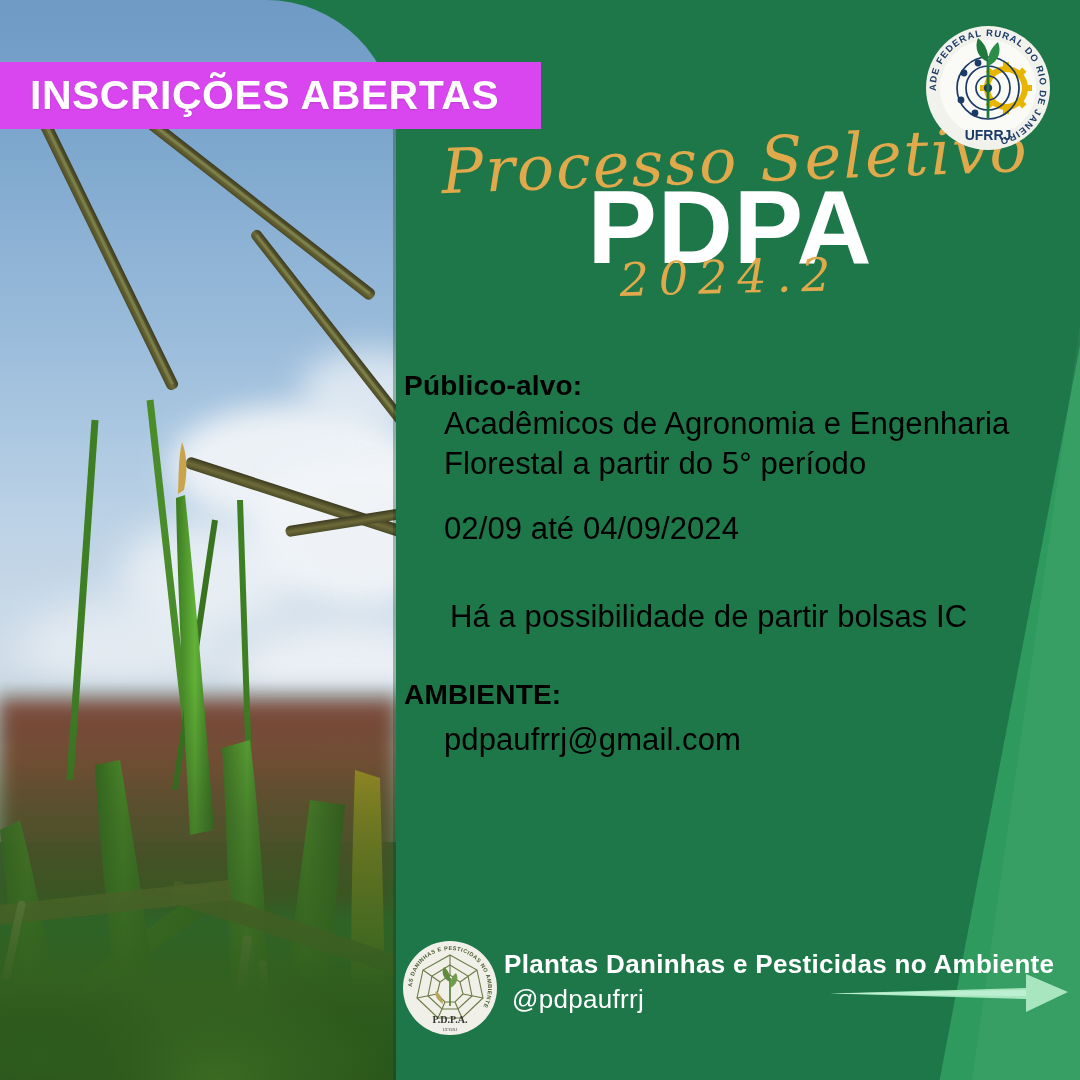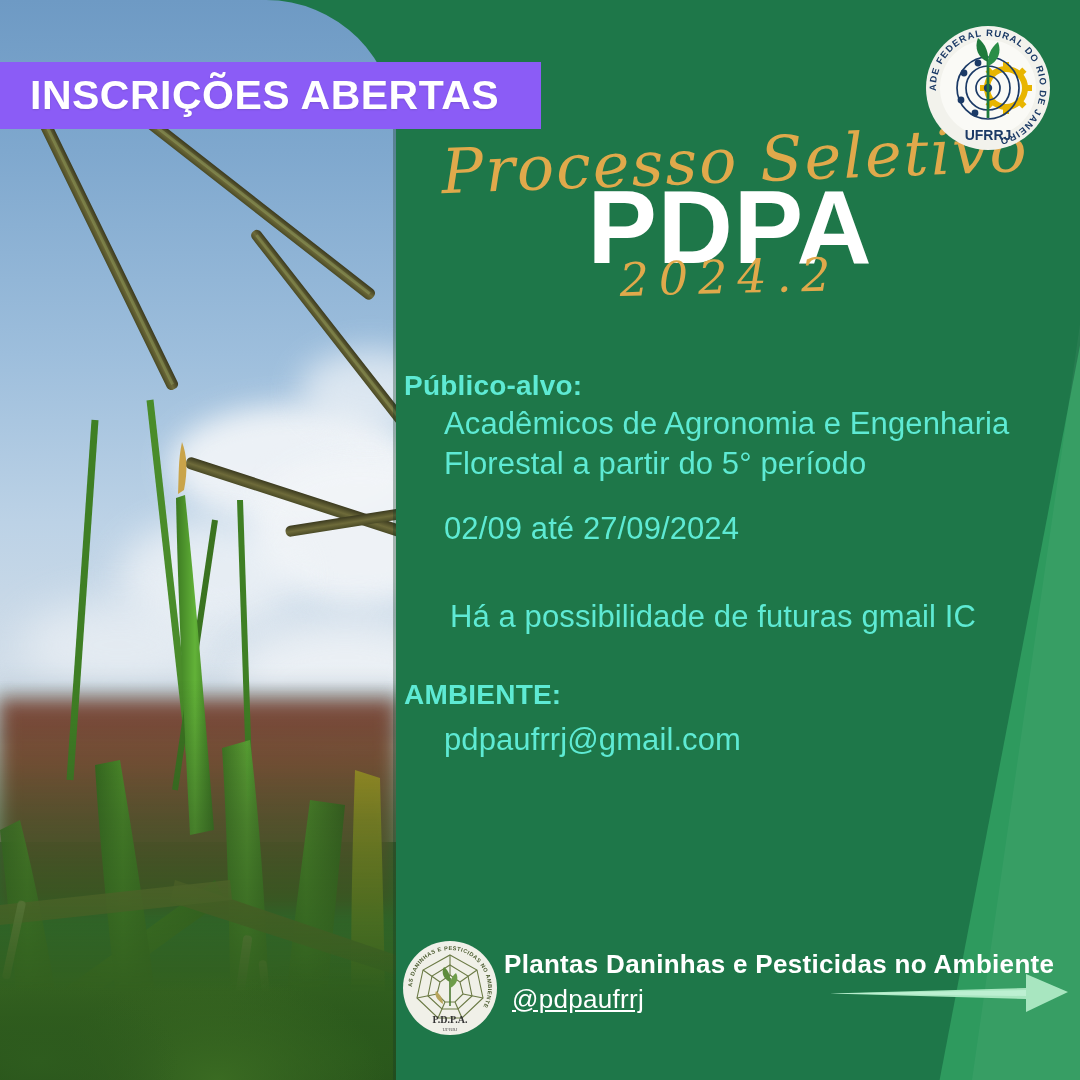--- a/index.html
+++ b/index.html
@@ -71,21 +71,21 @@
       linear-gradient(to bottom, rgba(60,100,40,0) 0%, rgba(52,92,34,.55) 35%, #33601F 78%, #27501A 100%);
   }
   .photo-edge {
     position:absolute; right:0; top:0; width:3px; height:100%;
     background:rgba(20,60,38,.35);
   }
 
   
   .banner {
     position:absolute; left:0; top:62px; width:541px; height:67px;
-    background:#8b5cf6; z-index:6;
+    background:#d946ef; z-index:6;
     display:flex; align-items:center;
   }
   .banner-text {
     color:#FFFFFF; font-size:41px; font-weight:bold; letter-spacing:.5px;
     padding-left:30px; white-space:nowrap;
     text-shadow:0 1px 2px rgba(0,0,0,.12);
   }
 
   
   .seal { position:absolute; right:22px; top:18px; width:140px; height:140px; z-index:6; }
@@ -103,39 +103,39 @@
     letter-spacing:1px; text-align:center; margin-top:-12px;
   }
   .script-year {
     color:#E0A94B; font-size:46px; line-height:1;
     font-family:"DejaVu Serif", serif; font-style:italic;
     letter-spacing:10px; text-align:center; margin-top:-22px;
     transform:rotate(-1.5deg);
   }
 
   
-  .info { position:absolute; left:404px; top:368px; width:660px; z-index:5; color:#5eead4; }
+  .info { position:absolute; left:404px; top:368px; width:660px; z-index:5; color:#000000; }
   .info .lbl {
     font-size:28px; font-weight:bold; line-height:1.28; letter-spacing:.2px;
   }
   .info .val {
     font-size:31px; font-weight:400; line-height:1.28; letter-spacing:.1px;margin-left:40px;
   }
   .blk { margin-bottom:0; }
   .gap-a { height:26px; }
   .gap-b { height:34px; }
   .gap-c { height:40px; }
   .indent { padding-left:6px; }
 
   
   .footer { position:absolute; left:400px; bottom:34px; width:660px; height:112px; z-index:6; }
   .pdpa-logo { position:absolute; left:0; top:4px; width:100px; height:100px; }
   .foot-text { position:absolute; left:104px; top:14px; color:#FFFFFF; }
   .foot-line1 { font-size:26px; font-weight:bold; letter-spacing:.3px; line-height:1.3; }
-  .foot-line2 { font-size:26px; font-weight:400; letter-spacing:.3px; line-height:1.35; padding-left:8px;text-decoration:underline; }
+  .foot-line2 { font-size:26px; font-weight:400; letter-spacing:.3px; line-height:1.35; padding-left:8px; }
   .arrow { position:absolute; right:-10px; bottom:28px; width:240px; height:52px; }
 </style>
 </head>
 <body>
 
 <div class="poster">
 
   <div class="diag-band"></div>
   <div class="diag-band2"></div>
 
@@ -280,27 +280,27 @@
 
     <div class="blk">
       <div class="lbl">Público-alvo:</div>
       <div class="val">Acadêmicos de Agronomia e Engenharia</div>
       <div class="val">Florestal a partir do 5° período</div>
     </div>
 
     <div class="gap-a"></div>
 
     <div class="blk">
-      <div class="val">02/09 até 27/09/2024</div>
+      <div class="val">02/09 até 04/09/2024</div>
     </div>
 
     <div class="gap-b"></div>
 
     <div class="blk">
-      <div class="val indent" style="margin-top:14px">Há a possibilidade de futuras gmail IC</div>
+      <div class="val indent" style="margin-top:14px">Há a possibilidade de partir bolsas IC</div>
     </div>
 
     <div class="gap-c"></div>
 
     <div class="blk">
       <div class="lbl">AMBIENTE:</div>
       <div class="val" style="margin-top:8px">pdpaufrrj@gmail.com</div>
     </div>
   </div>
 

